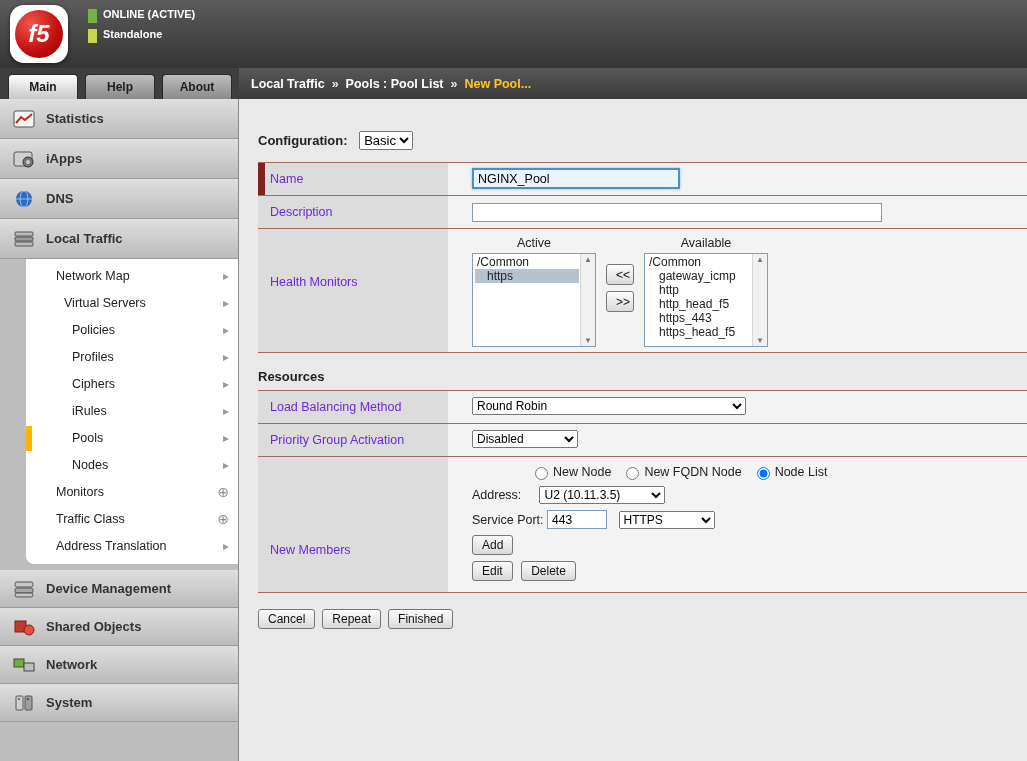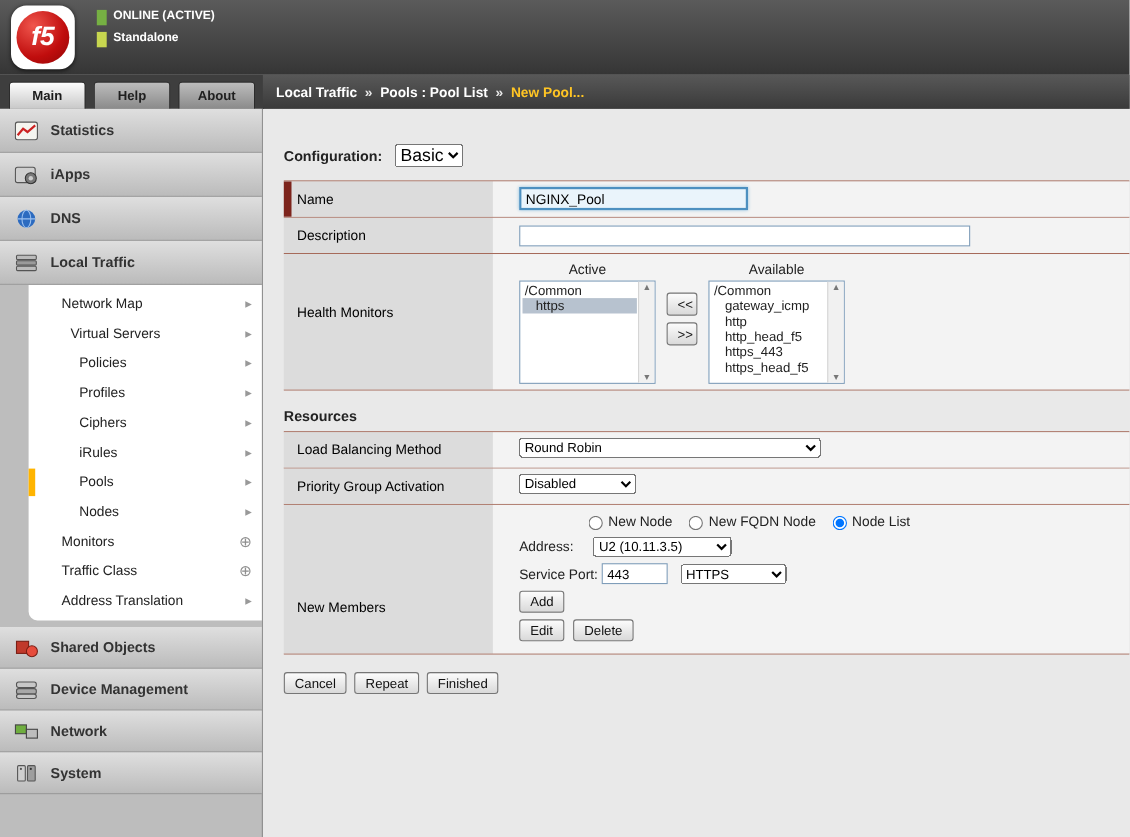--- a/index.html
+++ b/index.html
@@ -55,26 +55,26 @@
   .ind1 { padding-left:30px; } .ind2 { padding-left:38px; } .ind3 { padding-left:46px; }
   .sub-item .trail { position:absolute; right:9px; top:0; color:#999; font-size:12px; }
   .sub-item .trail.plus { font-size:14px; color:#8f8f8f; }
   .sub-item.active::before { content:''; position:absolute; left:0; top:1px; bottom:1px;
     width:6px; background:#ffb400; }
 
   
   .content { position:absolute; top:99px; left:240px; width:787px; height:662px;
     background:#e9e9e9; overflow:hidden; }
   .config-row { margin:32px 0 12px 18px; font-size:13px; font-weight:bold; }
-  .config-row select { margin-left:8px; font-size:16px; }
+  .config-row select { margin-left:8px; font-size:13px; }
 
   .ftable { margin-left:18px; width:769px; border-top:1px solid #a66a5a; }
   .frow { display:flex; border-bottom:1px solid #a66a5a; }
   .flabel { width:190px; background:#dcdcdc; padding:9px 0 9px 12px;
-    font-size:12.5px; color:#000000; position:relative; flex:none; }
+    font-size:12.5px; color:#6d28d9; position:relative; flex:none; }
   .flabel.req::before { content:''; position:absolute; left:0; top:0; bottom:0;
     width:7px; background:#7d241c; }
   .fvalue { flex:1; background:#f3f3f3; padding:5px 24px; }
 
   .name-input { width:208px; height:21px; border:2px solid #4d90c0; background:#eaf4fb;
     font-size:12.5px; padding:1px 4px; box-shadow:0 0 3px #8fc0e0; font-family:inherit; }
   .desc-input { width:410px; height:19px; border:1px solid #7f9db9; background:#fff;
     font-size:12px; padding:1px 4px; margin-top:2px; font-family:inherit; }
 
   .hm-wrap { display:flex; gap:10px; padding-top:2px; }
@@ -239,35 +239,35 @@
       <div class="sub-item ind1">
         <span>Address Translation</span>
         <span class="trail">▸</span>
       </div>
     </div>
   </div>
 
   <div class="side-item h38">
     <span class="sicon">
       <svg width="22" height="18">
-          <rect x="2" y="3" width="11" height="11" fill="#c0392b" stroke="#7a1f15"></rect>
-          <circle cx="16" cy="12" r="5" fill="#e74c3c" stroke="#7a1f15"></circle>
-        </svg>
-    </span>
-    <span>Shared Objects</span>
-  </div>
-  <div class="side-item h38">
-    <span class="sicon">
-      <svg width="22" height="18">
           <rect x="2" y="2" width="18" height="5" rx="2" fill="#c7c7c7" stroke="#555"></rect>
           <rect x="2" y="8" width="18" height="5" rx="2" fill="#a8a8a8" stroke="#555"></rect>
           <rect x="2" y="13" width="18" height="4" rx="2" fill="#c7c7c7" stroke="#555"></rect>
         </svg>
     </span>
     <span>Device Management</span>
+  </div>
+  <div class="side-item h38">
+    <span class="sicon">
+      <svg width="22" height="18">
+          <rect x="2" y="3" width="11" height="11" fill="#c0392b" stroke="#7a1f15"></rect>
+          <circle cx="16" cy="12" r="5" fill="#e74c3c" stroke="#7a1f15"></circle>
+        </svg>
+    </span>
+    <span>Shared Objects</span>
   </div>
   <div class="side-item h38">
     <span class="sicon">
       <svg width="22" height="18">
           <rect x="1" y="3" width="10" height="8" fill="#6fae3f" stroke="#444"></rect>
           <rect x="11" y="7" width="10" height="8" fill="#bdbdbd" stroke="#444"></rect>
         </svg>
     </span>
     <span>Network</span>
   </div>

